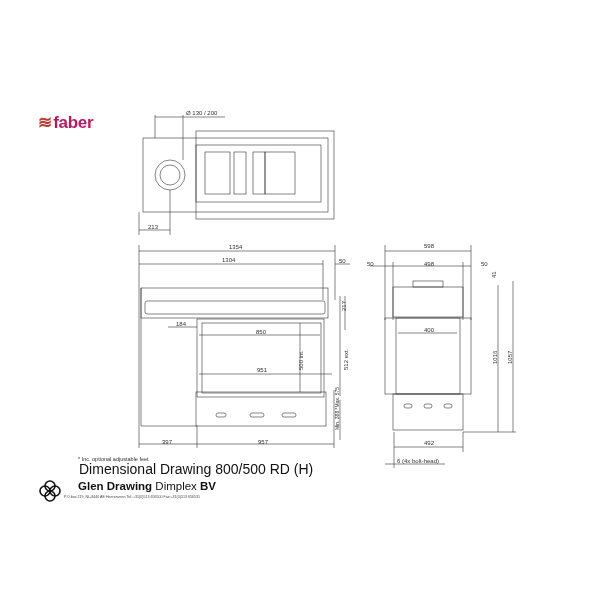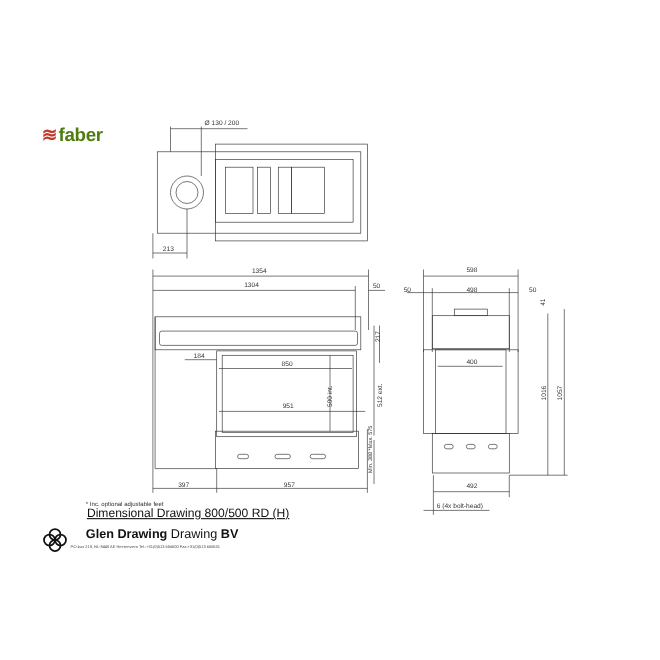--- a/index.html
+++ b/index.html
@@ -2,23 +2,23 @@
 <html><head>
 <meta charset="utf-8">
 <style>
   html,body{margin:0;padding:0;background:#fff;}
   body{width:600px;height:600px;position:relative;overflow:hidden;font-family:"Liberation Sans",sans-serif;color:#222;}
   svg{position:absolute;left:0;top:0;}
   .t{position:absolute;font-size:6px;color:#333;white-space:nowrap;line-height:1;}
   .vt{position:absolute;font-size:6px;color:#333;white-space:nowrap;transform:rotate(-90deg);transform-origin:left top;line-height:1;}
   .logo{position:absolute;left:38px;top:112px;display:flex;align-items:center;}
   .logo .flame{color:#c0392b;font-size:17px;font-weight:bold;margin-right:1px;}
-  .logo .word{font-size:17px;font-weight:bold;color:#4d7c0f;letter-spacing:-0.3px;}
+  .logo .word{font-size:17px;font-weight:bold;color:#be185d;letter-spacing:-0.3px;}
   .note{position:absolute;left:78px;top:456px;font-size:5.5px;color:#333;}
-  .title{position:absolute;left:79px;top:461px;font-size:11px;color:#111;text-decoration:underline;}
+  .title{position:absolute;left:79px;top:461px;font-size:14px;color:#111;}
   .gd{position:absolute;left:78px;top:480px;font-size:11.5px;color:#111;}
   .gd b{font-weight:bold;}
   .addr{position:absolute;left:64px;top:495px;font-size:3.6px;color:#444;}
 </style>
 </head>
 <body>
 
 <svg width="600" height="600" viewBox="0 0 600 600">
   <g stroke="#333" stroke-width="0.6" fill="none">
 
@@ -128,14 +128,14 @@
 <div class="title">Dimensional Drawing 800/500 RD (H)</div>
 
 <svg width="26" height="26" style="left:37px;top:478px;" viewBox="0 0 26 26">
   <g stroke="#111" stroke-width="1.6" fill="none">
     <circle cx="13" cy="8" r="5"></circle>
       <circle cx="13" cy="18" r="5"></circle>
     <circle cx="8" cy="13" r="5"></circle>
       <circle cx="18" cy="13" r="5"></circle>
   </g>
 </svg>
-<div class="gd"><b>Glen Drawing</b><span> Drawing </span><b>BV</b></div>
+<div class="gd"><b>Glen Drawing</b><span> Dimplex </span><b>BV</b></div>
 <div class="addr">P.O.box 219, NL-8440 AE Heerenveen Tel.:+31(0)513 656500  Fax:+31(0)513 656531</div>
 
 </body></html>

